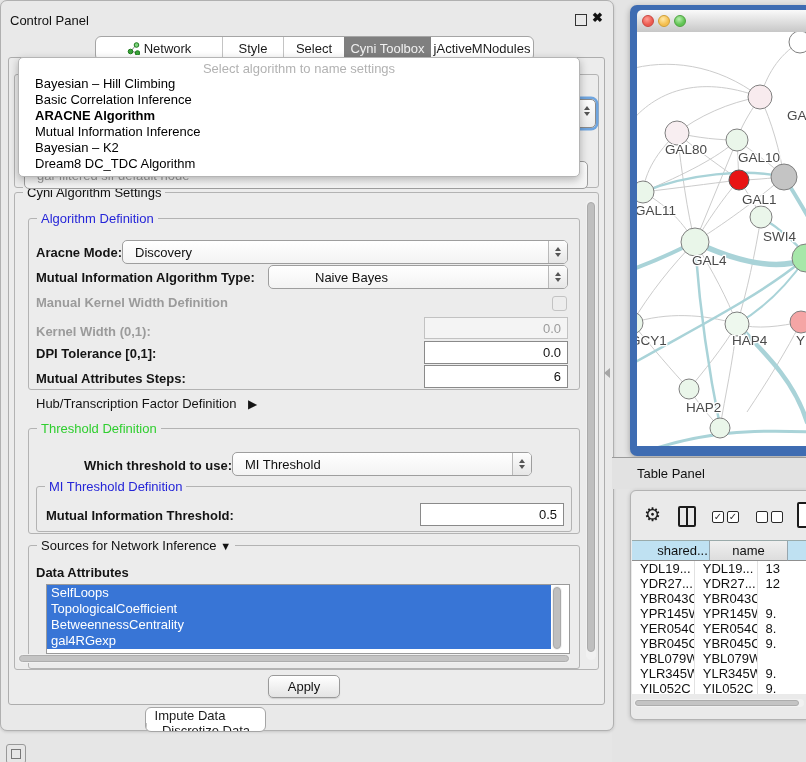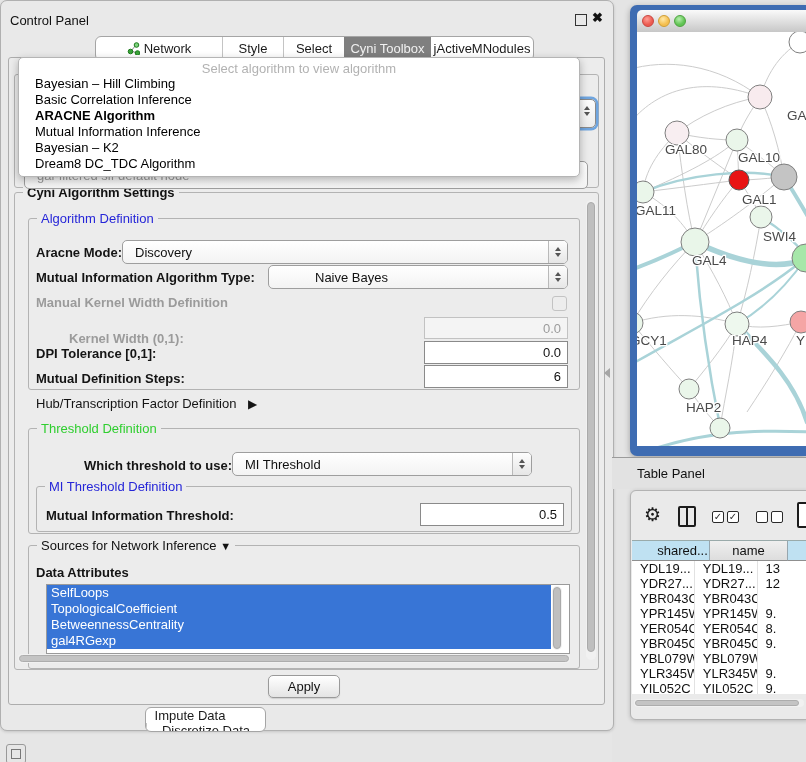--- a/index.html
+++ b/index.html
@@ -150,32 +150,32 @@
 atic    <span style="position:absolute;right:5px;top:6px;">
         <span class="arw-u" style="display:block;"></span>
         <span class="arw-d" style="display:block;"></span>
       </span>
   </div>
   <div class="combo" style="left:24px;top:161px;width:564px;height:28px;z-index:6;color:#9a9a9a;">
     <span>gal-filtered sif default node</span>
   </div>
 
   <div class="abs" id="algo-popup">
-    <div class="hdr">Select algorithm to view algorithm</div>
+    <div class="hdr">Select algorithm to name settings</div>
     <div id="algo-items">
         <div class="item">Bayesian – Hill Climbing</div>
         <div class="item">Basic Correlation Inference</div>
         <div class="item b">ARACNE Algorithm</div>
         <div class="item">Mutual Information Inference</div>
         <div class="item">Bayesian – K2</div>
         <div class="item">Dream8 DC_TDC Algorithm</div>
       </div>
   </div>
 
-  <div class="group" style="left:14px;top:192px;width:583px;height:476px;font-weight:bold;">
+  <div class="group" style="left:14px;top:192px;width:583px;height:476px;">
     <span class="gtitle">Cyni Algorithm Settings</span>
   </div>
   <div class="sb-v" style="left:586px;top:200px;width:10px;height:460px;">
     <div class="thumb" style="top:2px;height:448px;"></div>
   </div>
 
   <div class="group" style="left:28px;top:218px;width:550px;height:170px;">
     <span class="gtitle t-blue">Algorithm Definition</span>
   </div>
   <div class="lbl b" style="left:36px;top:245px;">Aracne Mode:</div>
@@ -189,25 +189,25 @@
   <div class="lbl b" style="left:36px;top:270px;">Mutual Information Algorithm Type:</div>
   <div class="combo" style="left:268px;top:265px;width:300px;height:24px;padding-left:46px;">
     <span>Naive Bayes</span>
     <span class="cap">
         <span class="arw-u"></span>
         <span class="arw-d"></span>
       </span>
   </div>
   <div class="lbl b dis" style="left:36px;top:295px;">Manual Kernel Width Definition</div>
   <div class="abs" style="left:552px;top:296px;width:13px;height:13px;border:1px solid #c3c3c3;border-radius:3px;background:#ededed;"></div>
-  <div class="lbl b dis" style="left:36px;top:331px;margin-left:33px;">Kernel Width (0,1):</div>
+  <div class="lbl b dis" style="left:36px;top:324px;">Kernel Width (0,1):</div>
   <div class="field dis" style="left:424px;top:317px;width:144px;height:22px;">0.0</div>
   <div class="lbl b" style="left:36px;top:346px;">DPI Tolerance [0,1]:</div>
   <div class="field" style="left:424px;top:341px;width:144px;height:23px;">0.0</div>
-  <div class="lbl b" style="left:36px;top:371px;">Mutual Definition Steps:</div>
+  <div class="lbl b" style="left:36px;top:371px;">Mutual Attributes Steps:</div>
   <div class="field" style="left:424px;top:365px;width:144px;height:23px;">6</div>
 
   <div class="lbl" style="left:36px;top:396px;">
     <span>Hub/Transcription Factor Definition</span>
     <span style="margin-left:8px;font-size:12px;">▶</span>
   </div>
 
   <div class="group" style="left:28px;top:428px;width:550px;height:104px;">
     <span class="gtitle t-green">Threshold Definition</span>
   </div>

